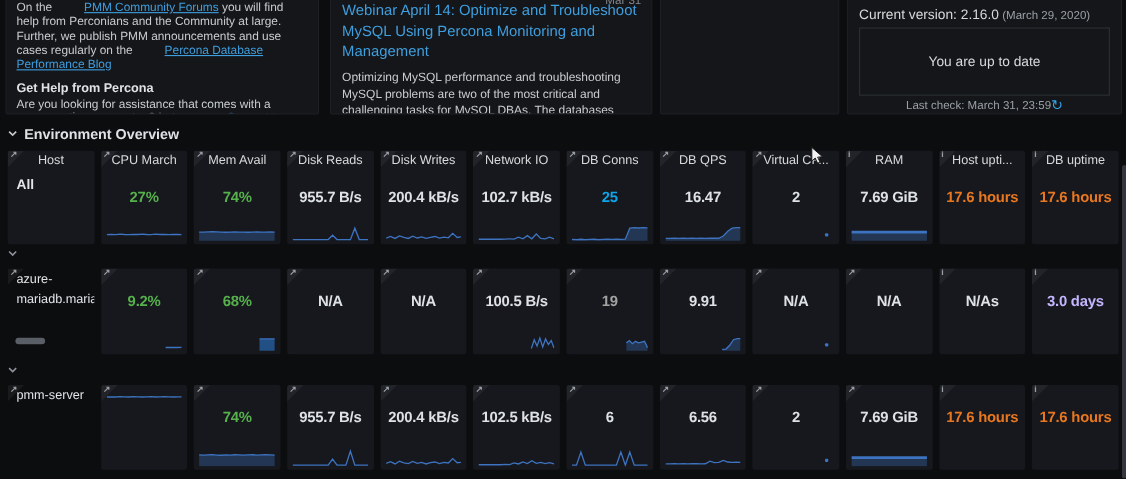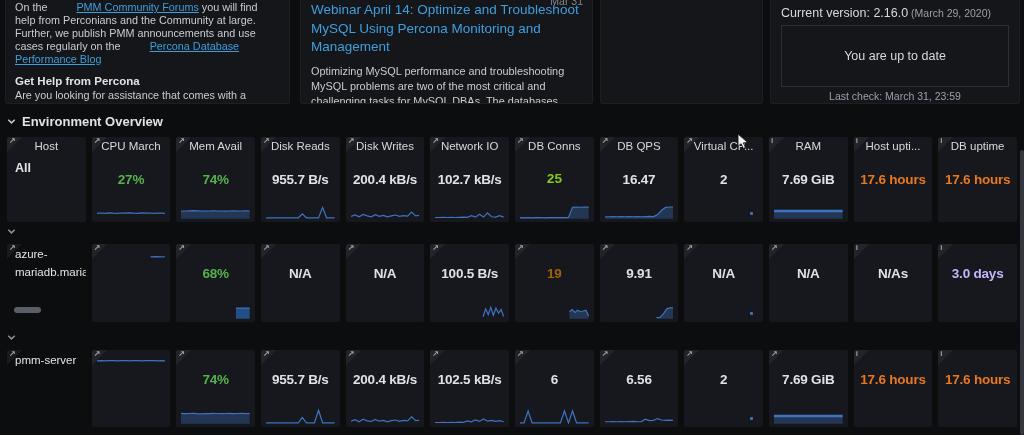--- a/index.html
+++ b/index.html
@@ -16,21 +16,21 @@
   .pheading{font-size:11.5px;font-weight:700;color:#e0e2e5;margin:9px 0 2px;}
   .link{color:#3f9ede;text-decoration:underline;cursor:pointer;margin-left:26px;}
   .wtitle{font-size:13.5px;line-height:18.5px;font-weight:500;color:#3f9ede;cursor:pointer;}
   .wdate{position:absolute;top:6px;right:9px;font-size:10.5px;color:#84878c;}
   .wbody{margin-top:7px;font-size:10.9px;line-height:15px;color:#c9ccd0;}
   .dver{font-size:12.5px;color:#d8d9da;white-space:nowrap;}
   .dver .small{font-size:10.5px;color:#9aa0a6;}
   .dbox{position:absolute;left:10px;right:10px;top:36px;height:60px;border:1px solid #2c3033;
         display:flex;align-items:center;justify-content:center;font-size:12.5px;color:#d8d9da;}
   .dfoot{position:absolute;left:10px;right:10px;top:101px;display:flex;justify-content:center;
-         align-items:center;font-size:10.5px;color:#9aa0a6;flex-direction:column;}
+         align-items:center;font-size:10.5px;color:#9aa0a6;}
   .refresh{color:#33a2e5;font-size:13px;line-height:12px;cursor:pointer;}
   
   .sec{position:absolute;top:114px;left:6px;display:flex;align-items:center;gap:5px;
        color:#e0e2e5;font-size:13px;font-weight:700;cursor:pointer;}
   .row-toggle{position:absolute;left:6px;cursor:pointer;}
   
   .grid{position:absolute;left:0;width:1024px;display:grid;grid-template-columns:repeat(12,1fr);
         gap:6px;padding:0 7px;box-sizing:border-box;}
   #row1{top:137px;height:85px;}
   #row2{top:244px;height:78px;}
@@ -152,21 +152,21 @@
       <div class="p-spark">
         <svg viewBox="0 0 100 20" preserveAspectRatio="none" style="display: block; width: 100%; height: 100%;">
           <polyline points="0.0,18.1 5.9,18.1 11.8,17.9 17.6,18.1 23.5,17.9 29.4,18.1 35.3,17.9 41.2,17.7 47.1,17.9 52.9,15.8 58.8,17.7 64.7,14.0 70.6,17.6 76.5,12.2 82.4,17.2 88.2,17.7 94.1,15.8 100.0,17.6" fill="none" stroke="#3d73c0" stroke-width="1.2" vector-effect="non-scaling-stroke"></polyline>
         </svg>
       </div>
     </div>
     <div class="panel">
       <div class="corner"></div>
       <span class="cglyph">↗</span>
       <div class="p-head">DB Conns</div>
-      <div class="p-value" style="color: #84cc16; font-family: Liberation Mono, monospace;">25</div>
+      <div class="p-value" style="color: #0ea5e9;">25</div>
       <div class="p-spark">
         <svg viewBox="0 0 100 20" preserveAspectRatio="none" style="display: block; width: 100%; height: 100%;">
           <polygon points="0.0,18.3 5.9,18.5 11.8,18.1 17.6,18.5 23.5,18.3 29.4,18.1 35.3,18.5 41.2,18.3 47.1,18.1 52.9,18.3 58.8,18.1 64.7,18.3 70.6,18.1 76.5,5.5 82.4,5.0 88.2,5.3 94.1,5.0 100.0,5.1 100.0,19.8 0.0,19.8" fill="rgba(61,115,192,0.35)"></polygon>
           <polyline points="0.0,18.3 5.9,18.5 11.8,18.1 17.6,18.5 23.5,18.3 29.4,18.1 35.3,18.5 41.2,18.3 47.1,18.1 52.9,18.3 58.8,18.1 64.7,18.3 70.6,18.1 76.5,5.5 82.4,5.0 88.2,5.3 94.1,5.0 100.0,5.1" fill="none" stroke="#3d73c0" stroke-width="1.2" vector-effect="non-scaling-stroke"></polyline>
         </svg>
       </div>
     </div>
     <div class="panel">
       <div class="corner"></div>
       <span class="cglyph">↗</span>
@@ -225,20 +225,21 @@
     <div class="panel host-cell host-plain">
       <div class="corner"></div>
       <span class="cglyph">↗</span>
       <div class="host-name">azure-</div>
       <div class="host-name">mariadb.mariad</div>
       <div class="pill"></div>
     </div>
     <div class="panel">
       <div class="corner"></div>
       <span class="cglyph">↗</span>
+      <div class="p-value" style="color: rgb(86, 177, 76);">9.2%</div>
       <div class="p-spark">
         <svg viewBox="0 0 100 20" preserveAspectRatio="none" style="display: block; width: 100%; height: 100%;">
           <polyline points="78.0,16.1 85.3,15.9 92.7,16.1 100.0,15.9" fill="none" stroke="#3d73c0" stroke-width="1.2" vector-effect="non-scaling-stroke"></polyline>
         </svg>
       </div>
     </div>
     <div class="panel">
       <div class="corner"></div>
       <span class="cglyph">↗</span>
       <div class="p-value" style="color: rgb(86, 177, 76);">68%</div>
@@ -267,21 +268,21 @@
       <div class="p-value" style="color: rgb(222, 226, 230);">100.5 B/s</div>
       <div class="p-spark">
         <svg viewBox="0 0 100 20" preserveAspectRatio="none" style="display: block; width: 100%; height: 100%;">
           <polyline points="70.0,17.2 73.8,7.3 77.5,14.5 81.3,5.5 85.0,15.4 88.8,6.4 92.5,12.7 96.3,8.2 100.0,16.8" fill="none" stroke="#3d73c0" stroke-width="1.2" vector-effect="non-scaling-stroke"></polyline>
         </svg>
       </div>
     </div>
     <div class="panel">
       <div class="corner"></div>
       <span class="cglyph">↗</span>
-      <div class="p-value" style="color: #a16207;">19</div>
+      <div class="p-value" style="color: #a3a3a3;">19</div>
       <div class="p-spark">
         <svg viewBox="0 0 100 20" preserveAspectRatio="none" style="display: block; width: 100%; height: 100%;">
           <polygon points="72.0,10.9 76.0,8.2 80.0,11.8 84.0,9.1 88.0,10.9 92.0,10.0 96.0,9.1 100.0,16.3 100.0,19.8 72.0,19.8" fill="rgba(61,115,192,0.35)"></polygon>
           <polyline points="72.0,10.9 76.0,8.2 80.0,11.8 84.0,9.1 88.0,10.9 92.0,10.0 96.0,9.1 100.0,16.3" fill="none" stroke="#3d73c0" stroke-width="1.2" vector-effect="non-scaling-stroke"></polyline>
         </svg>
       </div>
     </div>
     <div class="panel">
       <div class="corner"></div>
       <span class="cglyph">↗</span>

